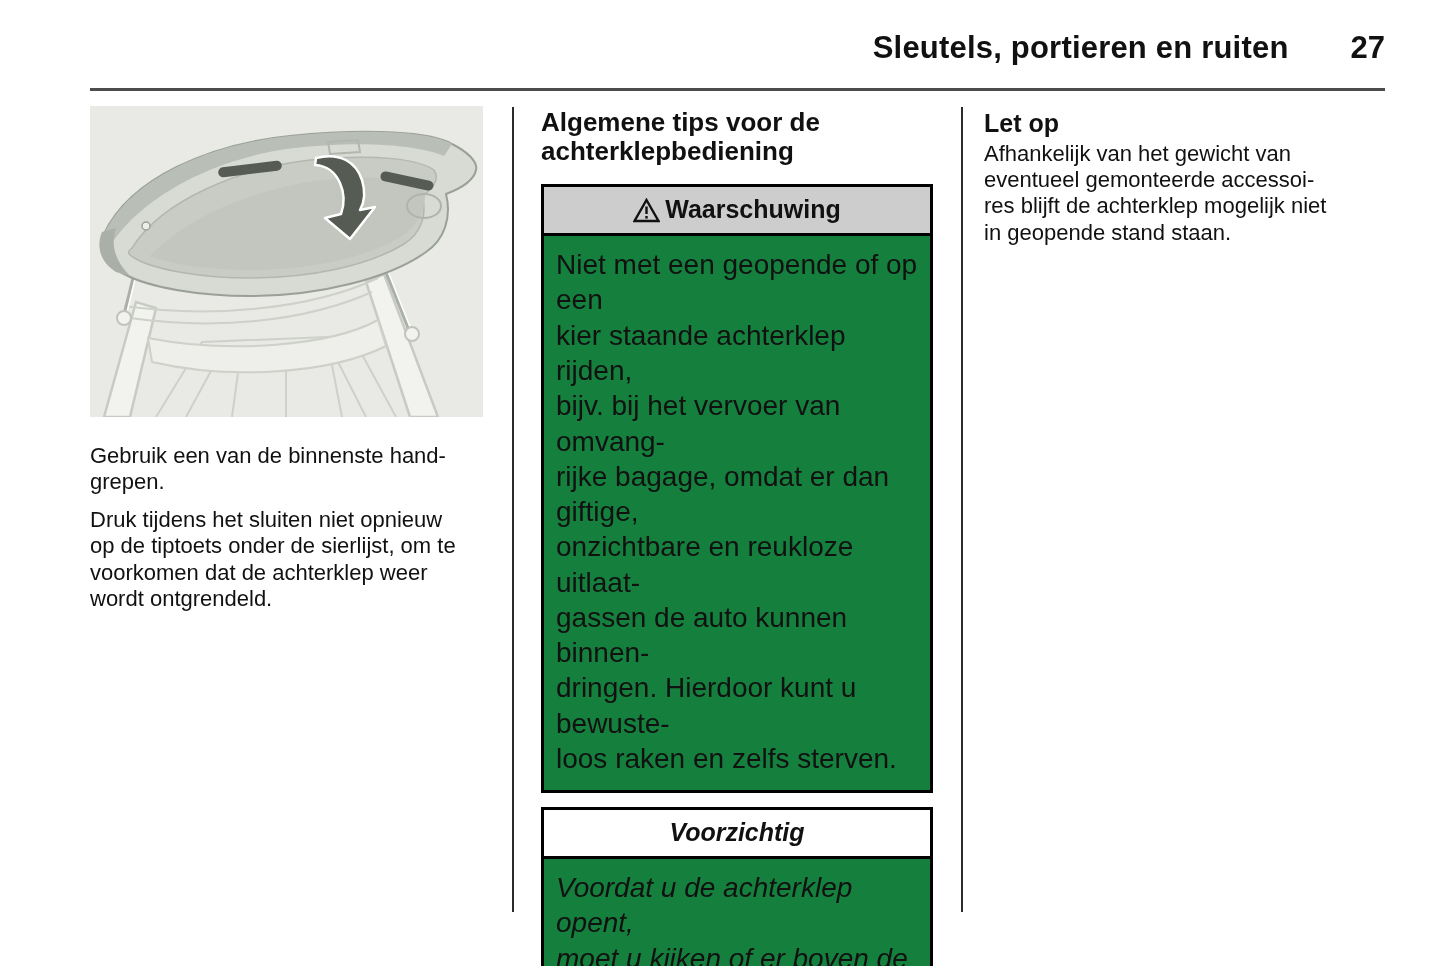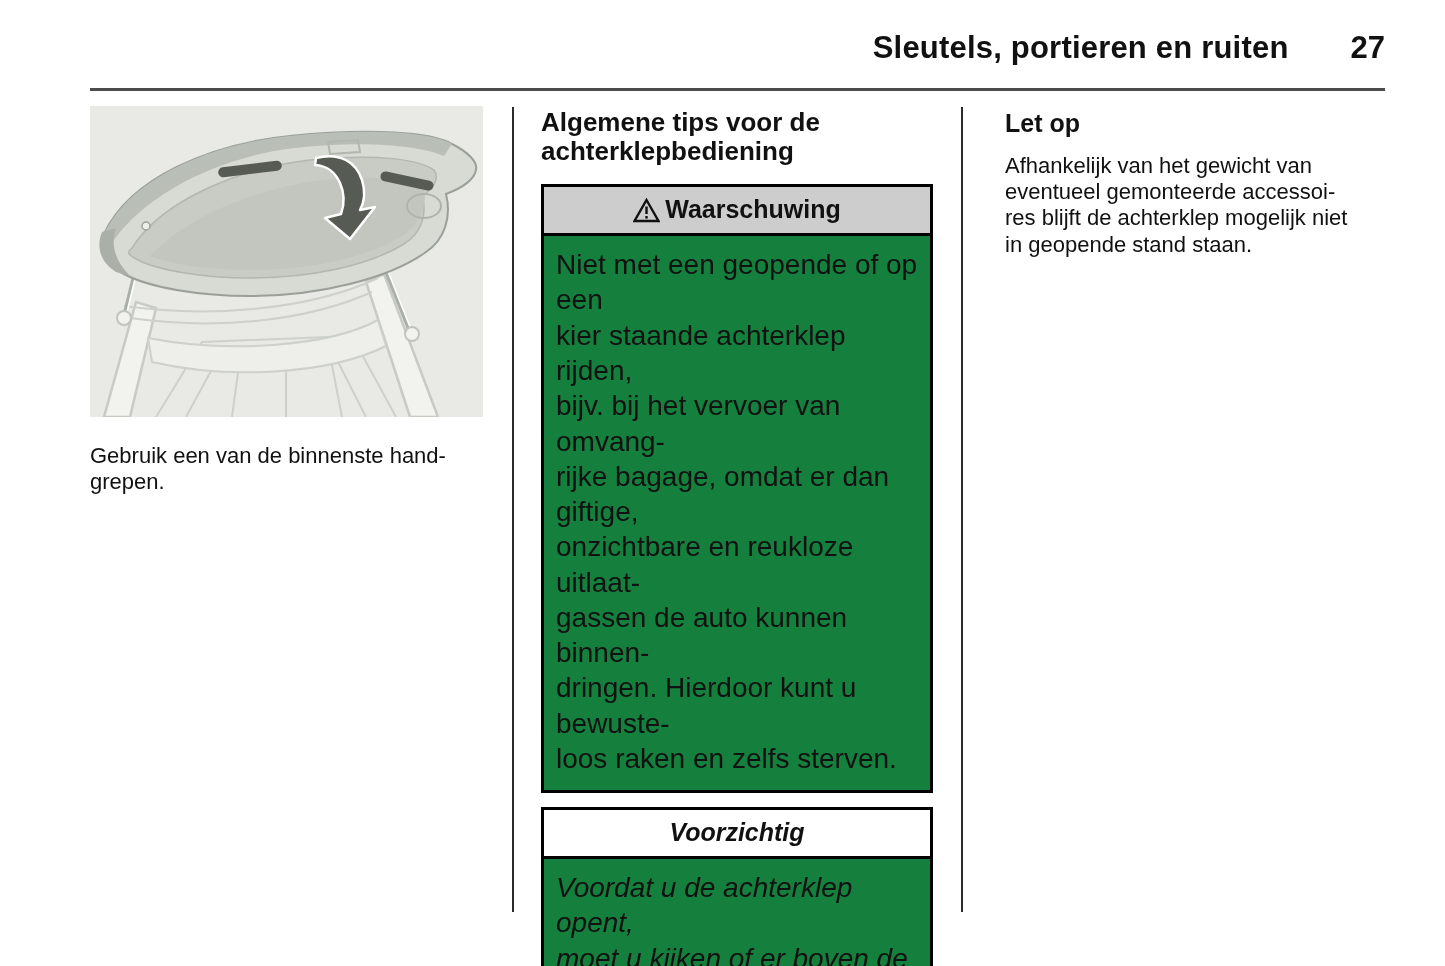--- a/index.html
+++ b/index.html
@@ -22,27 +22,27 @@
     position:absolute;top:88px;left:90px;width:1295px;height:3px;background:#4c4c4c;
   }
   
   .vdivider{position:absolute;top:107px;width:2px;height:805px;background:#2b2b2b;}
   .vdivider.v1{left:512px;}
   .vdivider.v2{left:961px;}
   
   .col{position:absolute;top:106px;}
   .col1{left:90px;width:395px;}
   .col2{left:541px;width:392px;}
-  .col3{left:1005px;width:390px;}
+  .col3{left:984px;width:390px;}
   .subheading{font-size:25px;font-weight:bold;margin:4px 0 18px 0;line-height:1.1;}
   .sectionheading{font-size:26px;font-weight:bold;margin:2px 0 0 0;line-height:1.12;white-space:pre-line;}
   .bodytext{font-size:22px;line-height:1.2;white-space:pre-line;margin:0;}
   .col1 .bodytext.p-first{margin-top:26px;}
   .col1 .bodytext + .bodytext{margin-top:11px;}
-  .col3 .bodytext{margin-top:15px;}
+  .col3 .bodytext{margin-top:3px;}
   
   .illustration{
     width:393px;height:311px;background:#e9e9e6;overflow:hidden;
   }
   .illustration svg{display:block;}
   
   .alertbox{border:3px solid #000;margin-top:18px;background:#15803d;}
   .alertbox + .alertbox{margin-top:14px;font-style:italic;}
   .alertbox .box-header{
     display:flex;align-items:center;justify-content:center;gap:5px;
@@ -138,20 +138,24 @@
         <circle cx="322" cy="228" r="7" fill="#f2f2ef" stroke="#c0c4bd" stroke-width="2"></circle>
 
         <path d="M226 52 C250 46 266 56 272 74 C276 87 274 97 270 104
                  L285 101 L260 133 L235 112 L251 108
                  C255 97 254 86 250 77 C245 66 238 60 225 59 Z" fill="#565b53" stroke="#ffffff" stroke-width="2.5" stroke-linejoin="round"></path>
       </svg>
     </div>
 
     <p class="bodytext p-first">Gebruik een van de binnenste hand-
 grepen.</p>
+    <p class="bodytext">Druk tijdens het sluiten niet opnieuw
+op de tiptoets onder de sierlijst, om te
+voorkomen dat de achterklep weer
+wordt ontgrendeld.</p>
   </div>
 
   <div class="col col2">
     <h2 class="sectionheading">Algemene tips voor de
 achterklepbediening</h2>
 
     <div class="alertbox warning">
       <div class="box-header">
         <svg class="warn-icon" viewBox="0 0 27 25">
           <path d="M13.5 2 L25.5 23 H1.5 Z" fill="none" stroke="#111" stroke-width="2.4" stroke-linejoin="miter"></path>

